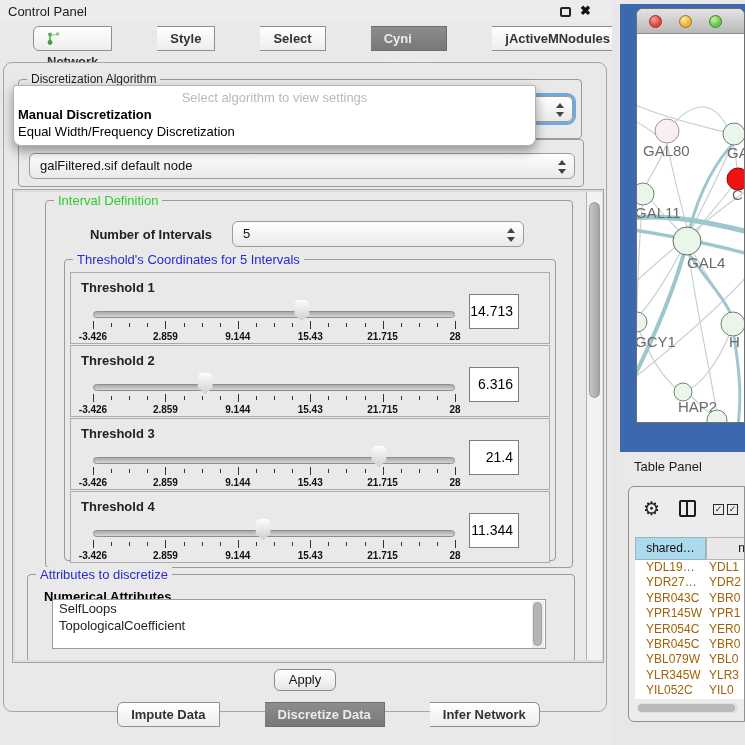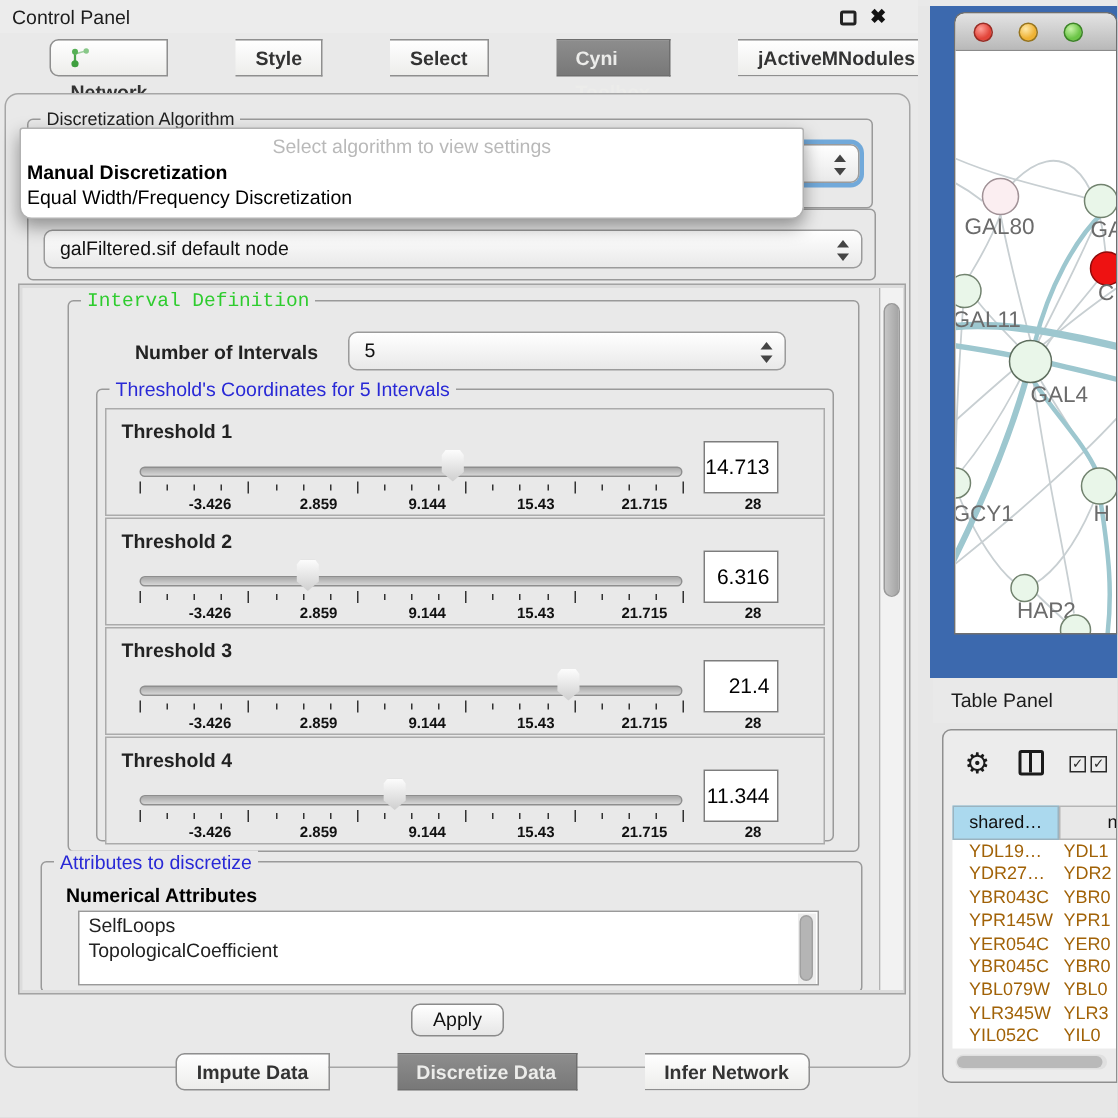--- a/index.html
+++ b/index.html
@@ -27,21 +27,21 @@
   .tab.active { background:linear-gradient(#8d8d8d,#787878); color:#ececea; border-color:#6e6e6e; }
   .tab svg { vertical-align:-3px; margin-right:5px; }
 
   
   .outer-box { position:absolute; left:3px; top:62px; width:604px; height:650px;
                border:1px solid #a6a6a6; border-radius:9px; background:#e9e9e9; }
 
   .group { position:absolute; border:1px solid #9a9a9a; border-radius:4px; }
   .group-title { position:absolute; top:-8px; left:8px; background:#e9e9e9; padding:0 4px;
                  font-size:12px; color:#222; }
-  .group-title.green { color:#2ecc2e; font-size:13px;font-family:Liberation Mono, monospace; }
+  .group-title.green { color:#2ecc2e; font-size:13px; }
   .group-title.blue  { color:#2929d6; font-size:13px; }
 
   
   .combo { position:absolute; height:26px; background:linear-gradient(#ffffff,#e9e9e9);
            border:1px solid #9b9b9b; border-radius:6px; font-size:13px; color:#111;
            line-height:24px; padding-left:10px; }
   .combo .spin { position:absolute; right:8px; top:5px; width:9px; height:16px; }
   .combo .arr-up, .combo .arr-down { position:absolute; left:1px; width:0; height:0;
            border-left:4px solid transparent; border-right:4px solid transparent; }
   .combo .arr-up { top:1px; border-bottom:5px solid #444; }
@@ -75,28 +75,28 @@
   .th-track { position:absolute; left:22px; top:38px; width:362px; height:7px; border-radius:4px;
               background:linear-gradient(#a9a9a9,#d6d6d6); border:1px solid #8e8e8e; }
   .th-thumb { position:absolute; top:27px; width:16px; height:21px;
               background:linear-gradient(#fdfdfd,#cfcfcf);
               clip-path:polygon(50% 100%, 4% 70%, 4% 16%, 20% 0, 80% 0, 96% 16%, 96% 70%);
               filter:drop-shadow(0 0 1px #777); }
   .th-ticks { position:absolute; left:22px; top:48px; width:362px; height:9px; }
   .th-tick { position:absolute; top:2px; width:1px; height:4px; background:#333; }
   .th-tick.major { top:0; height:8px; }
   .th-ticklabels { position:absolute; left:22px; top:58px; width:362px; height:11px; }
-  .th-ticklabel { position:absolute; transform:translateX(-50%); font-size:10px; font-weight:bold; color:#111; white-space:nowrap;margin-left:47px; }
+  .th-ticklabel { position:absolute; transform:translateX(-50%); font-size:10px; font-weight:bold; color:#111; white-space:nowrap; }
   .th-value { position:absolute; left:398px; top:21px; width:50px; height:35px; background:#fff;
               border:1px solid #7d7d7d; font-size:14px; color:#000; text-align:right;
               line-height:33px; padding-right:5px; }
 
   
   .attr-title { position:absolute; left:16px; top:14px; font-size:13px; font-weight:bold; color:#000; }
-  .attr-list { position:absolute; left:24px; top:32px; width:494px; height:50px; background:#fff;
+  .attr-list { position:absolute; left:24px; top:24px; width:494px; height:50px; background:#fff;
                border:1px solid #9a9a9a; overflow:hidden; font-size:13px; color:#222; }
   .attr-item { height:17px; line-height:17px; padding-left:6px; }
   .attr-scroll { position:absolute; right:1px; top:1px; width:12px; height:48px; background:#ededed; }
   .attr-scroll .thumb { position:absolute; left:1px; top:1px; width:9px; height:44px; border-radius:5px;
                         background:#b5b5b5; border:1px solid #a0a0a0; }
 
   .apply-btn { position:absolute; left:270px; top:606px; width:62px; height:22px;
                background:linear-gradient(#ffffff,#e6e6e6); border:1px solid #8a8a8a; border-radius:6px;
                font-size:13px; color:#111; text-align:center; line-height:20px; }
 

